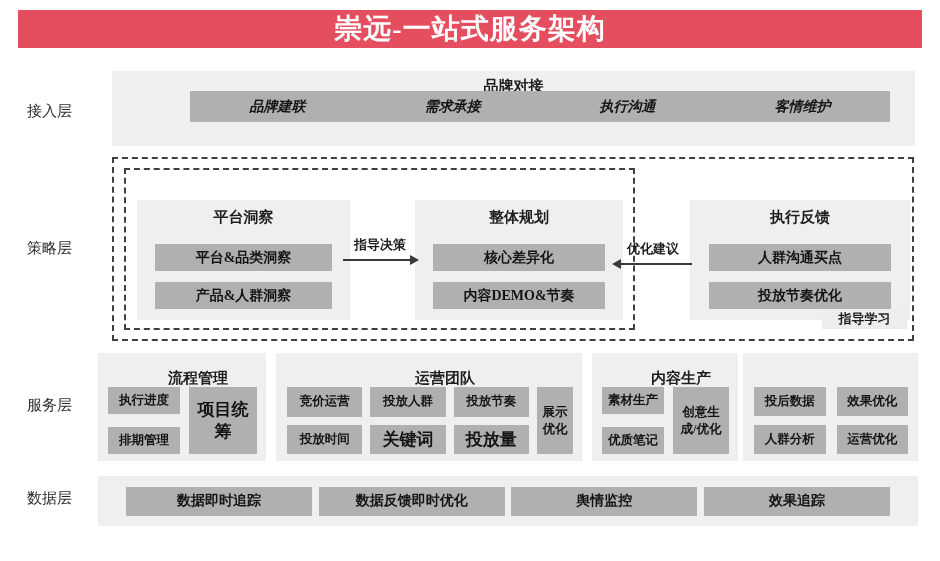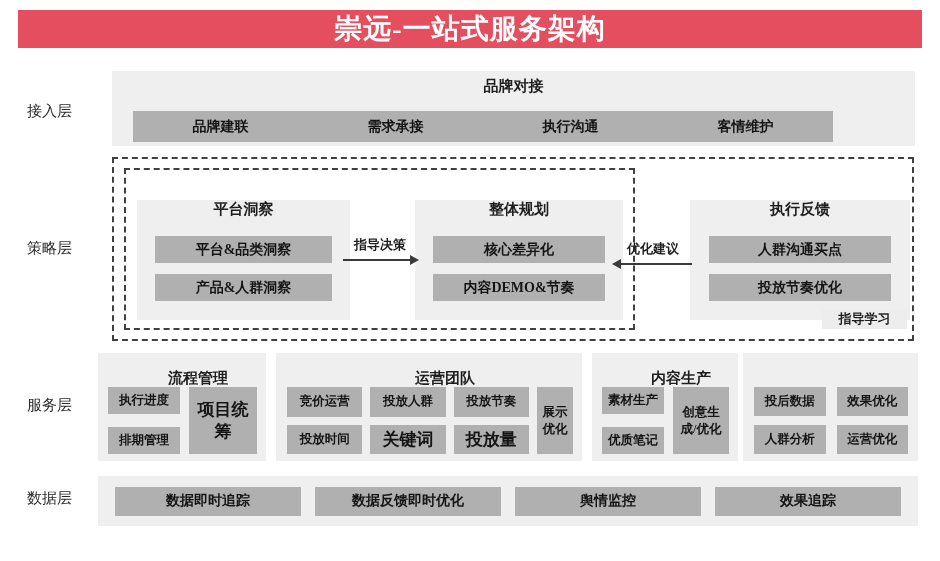--- a/index.html
+++ b/index.html
@@ -24,31 +24,31 @@
   .panel{background:#efefef;}
   .gbox{
     background:#b0b0b0;color:#141414;font-weight:bold;
     display:flex;align-items:center;justify-content:center;text-align:center;
   }
   .ptitle{text-align:center;font-weight:bold;color:#1e1e1e;}
 
   
   .access-panel{left:112px;top:71px;width:803px;height:75px;}
   .access-title{padding-top:6px;font-size:15px;}
-  .access-row{position:absolute;left:21px;right:25px;bottom:4px;display:flex;justify-content:flex-start;}
+  .access-row{position:absolute;left:21px;right:25px;bottom:24px;display:flex;justify-content:flex-end;font-style:italic;}
   .access-row .gbox{width:175px;height:31px;font-size:14px;}
 
   
   .outer-dashed{left:112px;top:157px;width:802px;height:184px;border:2px dashed #404040;box-sizing:border-box;}
   .inner-dashed{left:124px;top:168px;width:511px;height:162px;border:2px dashed #404040;box-sizing:border-box;}
   .sgroup{top:200px;height:120px;background:#efefef;}
   .sg1{left:137px;width:213px;}
   .sg2{left:415px;width:208px;}
   .sg3{left:690px;width:220px;}
-  .sgroup .ptitle{font-size:15px;}
+  .sgroup .ptitle{padding-top:8px;font-size:15px;}
   .sgroup .gbox{width:83%;height:27px;margin:0 auto;font-size:14px;}
   .sgroup .gbox.first{margin-top:17px;}
   .sgroup .gbox.second{margin-top:11px;}
 
   .arrow-wrap{z-index:3;}
   .aw1{left:343px;top:236px;width:74px;}
   .aw2{left:614px;top:240px;width:78px;}
   .arrow-label{font-size:13px;font-weight:bold;text-align:center;color:#1e1e1e;white-space:nowrap;}
   .arrow-line{position:relative;height:2px;background:#3a3a3a;margin-top:5px;}
   .arrow-line.right::after{
@@ -88,21 +88,21 @@
   .svc4{left:743px;width:175px;}
   .svc4-grid{
     position:absolute;top:34px;left:11px;right:10px;bottom:7px;
     display:grid;grid-template-columns:1fr 1fr;grid-template-rows:1fr 1fr;gap:9px 11px;
   }
   .svc4-grid .gbox{font-size:12.5px;}
 
   
   .data-panel{
     left:98px;top:476px;width:820px;height:50px;box-sizing:border-box;
-    display:flex;align-items:center;justify-content:space-between;padding:0 17px;
+    display:flex;align-items:center;justify-content:space-between;padding:0 28px;
   }
   .data-panel .gbox{width:186px;height:29px;font-size:14px;}
 </style>
 </head>
 <body>
 
 <div class="abs header-bar">
   <span class="header-title">崇远-一站式服务架构</span>
 </div>
 

